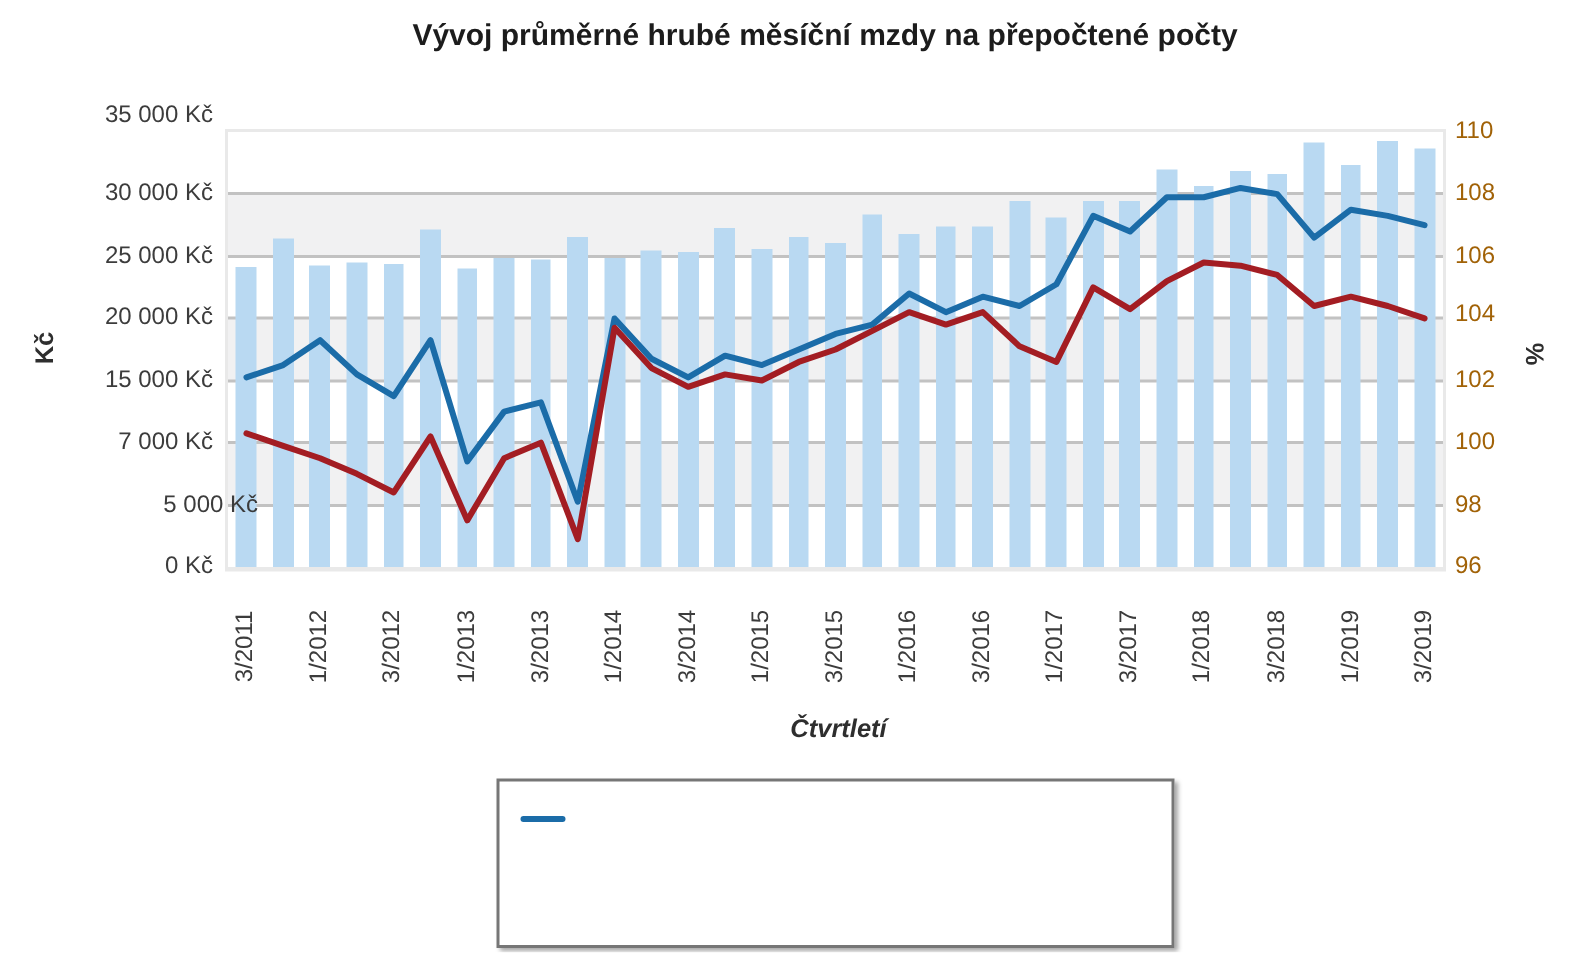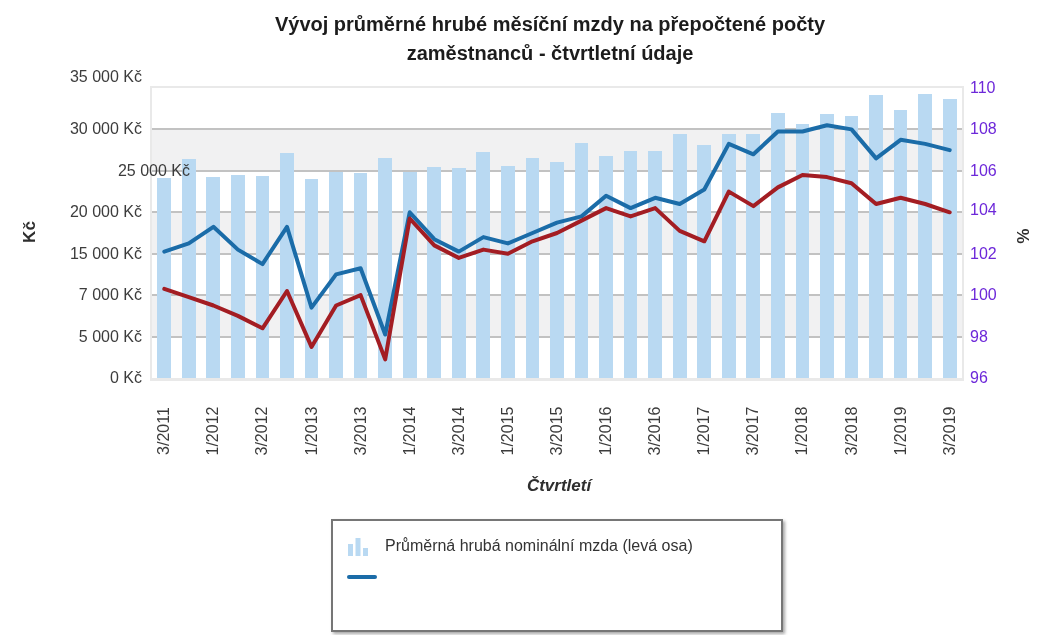--- a/index.html
+++ b/index.html
@@ -19,21 +19,21 @@
   .band{position:absolute;left:0;width:100%;}
   .gridline{position:absolute;left:0;width:100%;height:2px;background:#c2c2c2;}
   .bar{position:absolute;bottom:0;}
   .lines-svg{position:absolute;left:0;top:0;}
   .ytick-left{
     position:absolute;left:0;width:142px;text-align:right;
     font-size:16px;color:#3c3c3c;height:20px;line-height:20px;
   }
   .ytick-right{
     position:absolute;left:970px;width:70px;text-align:left;
-    font-size:16px;color:#6d28d9;height:20px;line-height:20px;
+    font-size:16px;color:#a16207;height:20px;line-height:20px;
   }
   .xtick{
     position:absolute;width:80px;height:18px;line-height:18px;
     font-size:16px;color:#3c3c3c;text-align:center;
     transform:rotate(-90deg);
   }
   .axis-title{
     position:absolute;font-size:17px;font-weight:bold;color:#2e2e2e;text-align:center;
   }
   .axis-title-kc{left:5px;top:222px;width:50px;height:20px;transform:rotate(-90deg);}
@@ -49,21 +49,20 @@
   .legend-line{width:30px;height:4px;border-radius:2px;}
   .legend-label{font-size:16px;color:#333333;margin-left:6px;white-space:nowrap;}
 </style>
 </head>
 <body>
 
 <div id="stage">
 
   <div class="chart-title">
     <div>Vývoj průměrné hrubé měsíční mzdy na přepočtené počty</div>
-    <div>zaměstnanců - čtvrtletní údaje</div>
   </div>
 
   <div class="axis-title axis-title-kc">Kč</div>
   <div class="axis-title axis-title-pct">%</div>
 
   <div class="plot-frame">
     <div class="plot" id="plot">
         <div class="band" style="top: 0px; height: 41.4286px; background: rgb(255, 255, 255);"></div>
         <div class="band" style="top: 41.4286px; height: 41.4286px; background: rgb(241, 241, 242);"></div>
         <div class="band" style="top: 82.8571px; height: 41.4286px; background: rgb(255, 255, 255);"></div>
@@ -112,25 +111,25 @@
         <div class="bar" title="3/2019: 33700" style="left: 790.855px; width: 13.7455px; height: 279.229px; background: rgb(185, 217, 242);"></div>
         <svg width="810" height="290" viewBox="0 0 810 290" class="lines-svg">
           <polyline points="12.3,163.6 36.8,155.4 61.4,138.8 85.9,161.6 110.5,176.1 135.0,138.8 159.5,219.6 184.1,186.4 208.6,180.2 233.2,246.5 257.7,124.3 282.3,151.2 306.8,163.6 331.4,149.1 355.9,155.4 380.5,145.0 405.0,134.6 429.5,128.4 454.1,107.7 478.6,120.1 503.2,109.8 527.7,116.0 552.3,101.5 576.8,55.9 601.4,66.3 625.9,43.5 650.5,43.5 675.0,37.3 699.5,41.4 724.1,70.4 748.6,51.8 773.2,55.9 797.7,62.1" fill="none" stroke="#1b6ca8" stroke-width="4" stroke-linejoin="round" stroke-linecap="round"></polyline>
           <polyline points="12.3,200.9 36.8,209.2 61.4,217.5 85.9,227.9 110.5,240.3 135.0,203.0 159.5,258.9 184.1,217.5 208.6,207.1 233.2,271.4 257.7,130.5 282.3,157.4 306.8,169.9 331.4,161.6 355.9,165.7 380.5,153.3 405.0,145.0 429.5,132.6 454.1,120.1 478.6,128.4 503.2,120.1 527.7,142.9 552.3,153.3 576.8,103.6 601.4,118.1 625.9,99.4 650.5,87.0 675.0,89.1 699.5,95.3 724.1,116.0 748.6,109.8 773.2,116.0 797.7,124.3" fill="none" stroke="#a31d23" stroke-width="4" stroke-linejoin="round" stroke-linecap="round"></polyline>
         </svg>
       </div>
   </div>
 
   <div id="left-ticks">
       <div class="ytick-left" style="top: 368px;">0 Kč</div>
-      <div class="ytick-left" style="top: 326.571px;">5 000 Kč</div>
+      <div class="ytick-left" style="top: 326.571px; margin-left: 30px;">5 000 Kč</div>
       <div class="ytick-left" style="top: 285.143px;">7 000 Kč</div>
       <div class="ytick-left" style="top: 243.714px;">15 000 Kč</div>
       <div class="ytick-left" style="top: 202.286px;">20 000 Kč</div>
-      <div class="ytick-left" style="top: 160.857px; margin-left: 48px;">25 000 Kč</div>
+      <div class="ytick-left" style="top: 160.857px;">25 000 Kč</div>
       <div class="ytick-left" style="top: 119.429px;">30 000 Kč</div>
       <div class="ytick-left" style="top: 67px;">35 000 Kč</div>
     </div>
   <div id="right-ticks">
       <div class="ytick-right" style="top: 368px;">96</div>
       <div class="ytick-right" style="top: 326.571px;">98</div>
       <div class="ytick-right" style="top: 285.143px;">100</div>
       <div class="ytick-right" style="top: 243.714px;">102</div>
       <div class="ytick-right" style="top: 200px;">104</div>
       <div class="ytick-right" style="top: 160.857px;">106</div>
@@ -155,28 +154,18 @@
       <div class="xtick" style="left: 811.545px; top: 422px;">3/2018</div>
       <div class="xtick" style="left: 860.636px; top: 422px;">1/2019</div>
       <div class="xtick" style="left: 909.727px; top: 422px;">3/2019</div>
     </div>
 
   <div class="axis-title axis-title-x">Čtvrtletí</div>
 
   <div class="legend">
     <div class="legend-row">
       <span class="legend-icon">
-        <svg width="24" height="22" viewBox="0 0 24 22">
-          <rect class="lg-bar" x="1" y="9" width="5" height="12" fill="#b9d9f2"></rect>
-          <rect class="lg-bar" x="8.5" y="3" width="5" height="18" fill="#b9d9f2"></rect>
-          <rect class="lg-bar" x="16" y="13" width="5" height="8" fill="#b9d9f2"></rect>
-        </svg>
-      </span>
-      <span class="legend-label">Průměrná hrubá nominální mzda (levá osa)</span>
-    </div>
-    <div class="legend-row">
-      <span class="legend-icon">
         <span class="legend-line" id="lg-line-0" style="background: rgb(27, 108, 168);"></span>
       </span>
     </div>
   </div>
 
 </div>
 
 </body></html>

